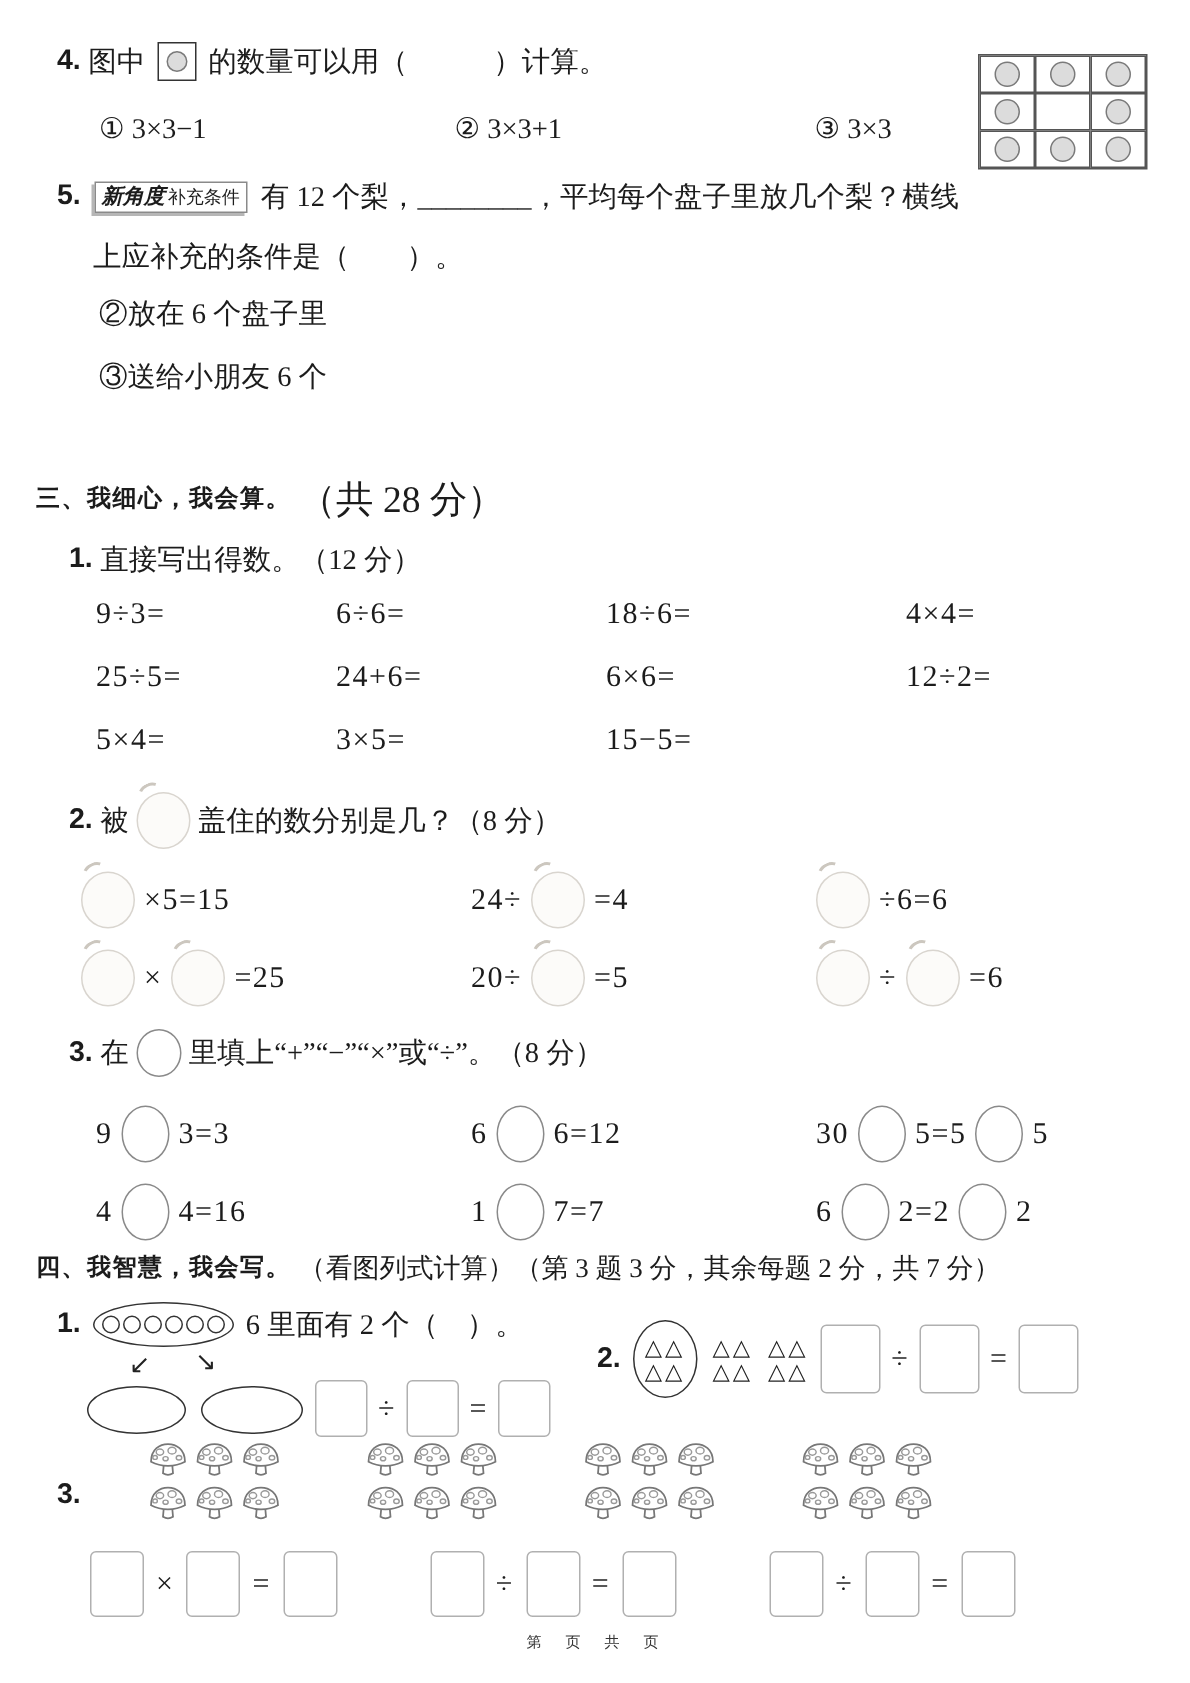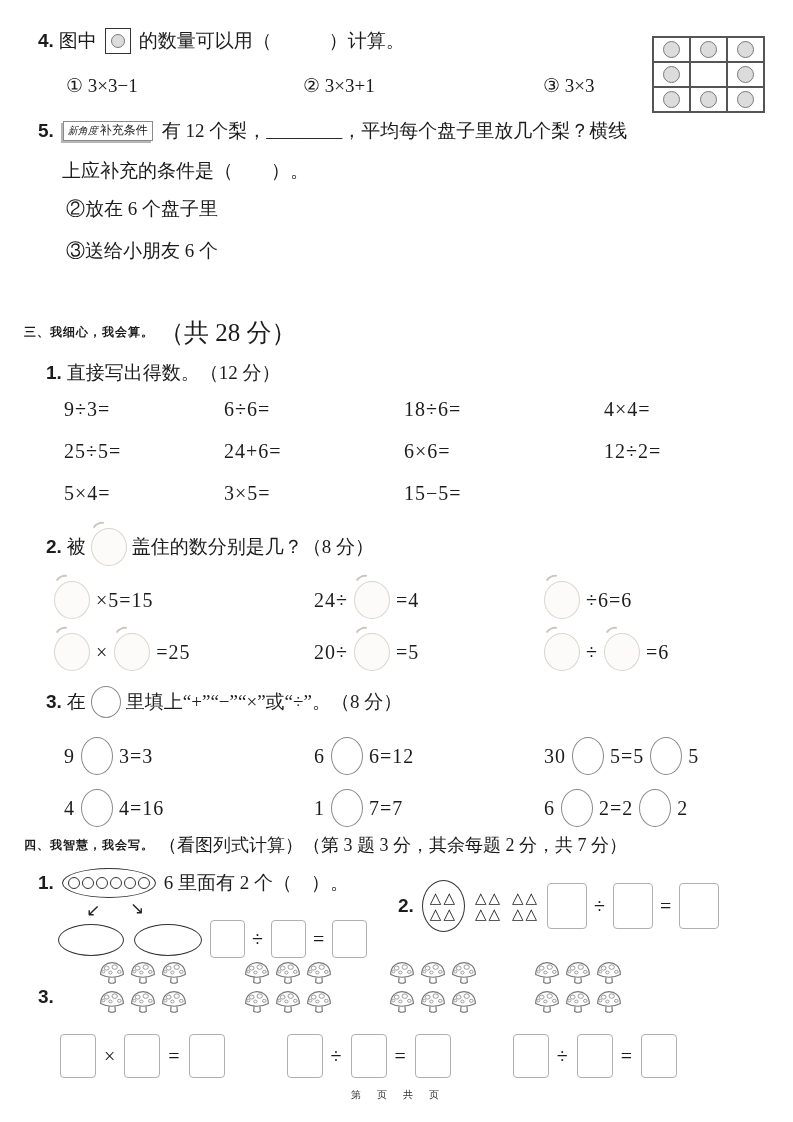--- a/index.html
+++ b/index.html
@@ -2,34 +2,34 @@
 <html><head>
 <meta charset="utf-8">
 <style>
   html,body{margin:0;padding:0;background:#fff;}
   .page{position:relative;width:793px;height:1122px;background:#ffffff;
         font-family:"Liberation Serif",serif;color:#1c1c1c;overflow:hidden;}
   .abs{position:absolute;}
   .line{position:absolute;white-space:nowrap;font-size:19px;display:flex;align-items:center;gap:5px;}
   .txt{font-size:19px;}
   .qnum{font-family:"Liberation Sans",sans-serif;font-weight:700;font-size:19px;}
-  .sectitle{font-family:"Liberation Sans",sans-serif;font-weight:700;font-size:12px;letter-spacing:1px;}
+  .sectitle{font-family:"Liberation Sans",sans-serif;font-weight:700;font-size:16px;letter-spacing:1px;}
   .secscore{font-size:25px;}
   .secsub{font-size:18px;}
   
   #q4grid{display:grid;grid-template-columns:repeat(3,37px);grid-auto-rows:25px;border:1px solid #555;width:fit-content;}
   .gcell{border:1px solid #555;display:flex;align-items:center;justify-content:center;}
   .gdot{width:15px;height:15px;border-radius:50%;background:#dcdcdc;border:1px solid #7a7a7a;}
   .iconbox{display:inline-flex;width:24px;height:24px;border:1.5px solid #333;align-items:center;justify-content:center;margin:0 3px;}
   .gdot2{width:12px;height:12px;border-radius:50%;background:#dcdcdc;border:1px solid #7a7a7a;display:inline-block;}
   #q4opts{position:absolute;display:grid;grid-template-columns:237px 240px auto;font-size:19px;}
   
   .badge{display:inline-flex;align-items:baseline;border:1px solid #8a8a8a;box-shadow:-2px 2px 0 rgba(110,110,110,.5);
          padding:0 4px 1px;margin:0 4px;font-family:"Liberation Sans",sans-serif;background:#fff;}
-  .badge-main{font-weight:400;font-style:italic;font-size:10px;}
+  .badge-main{font-weight:700;font-style:italic;font-size:14px;}
   .badge-sub{font-size:12px;margin-left:2px;}
   .optcol{position:absolute;}
   .optcol .listitem{height:42px;font-size:19px;}
   
   #arith{position:absolute;display:grid;grid-template-columns:160px 180px 200px auto;grid-auto-rows:42px;font-size:20px;letter-spacing:1px;}
   
   .tokgrid{position:absolute;display:grid;grid-auto-rows:52px;font-size:20px;}
   #q2grid{grid-template-columns:260px 230px auto;}
   #q3grid{grid-template-columns:250px 230px auto;}
   .eqcell{display:flex;align-items:center;gap:6px;white-space:nowrap;}

